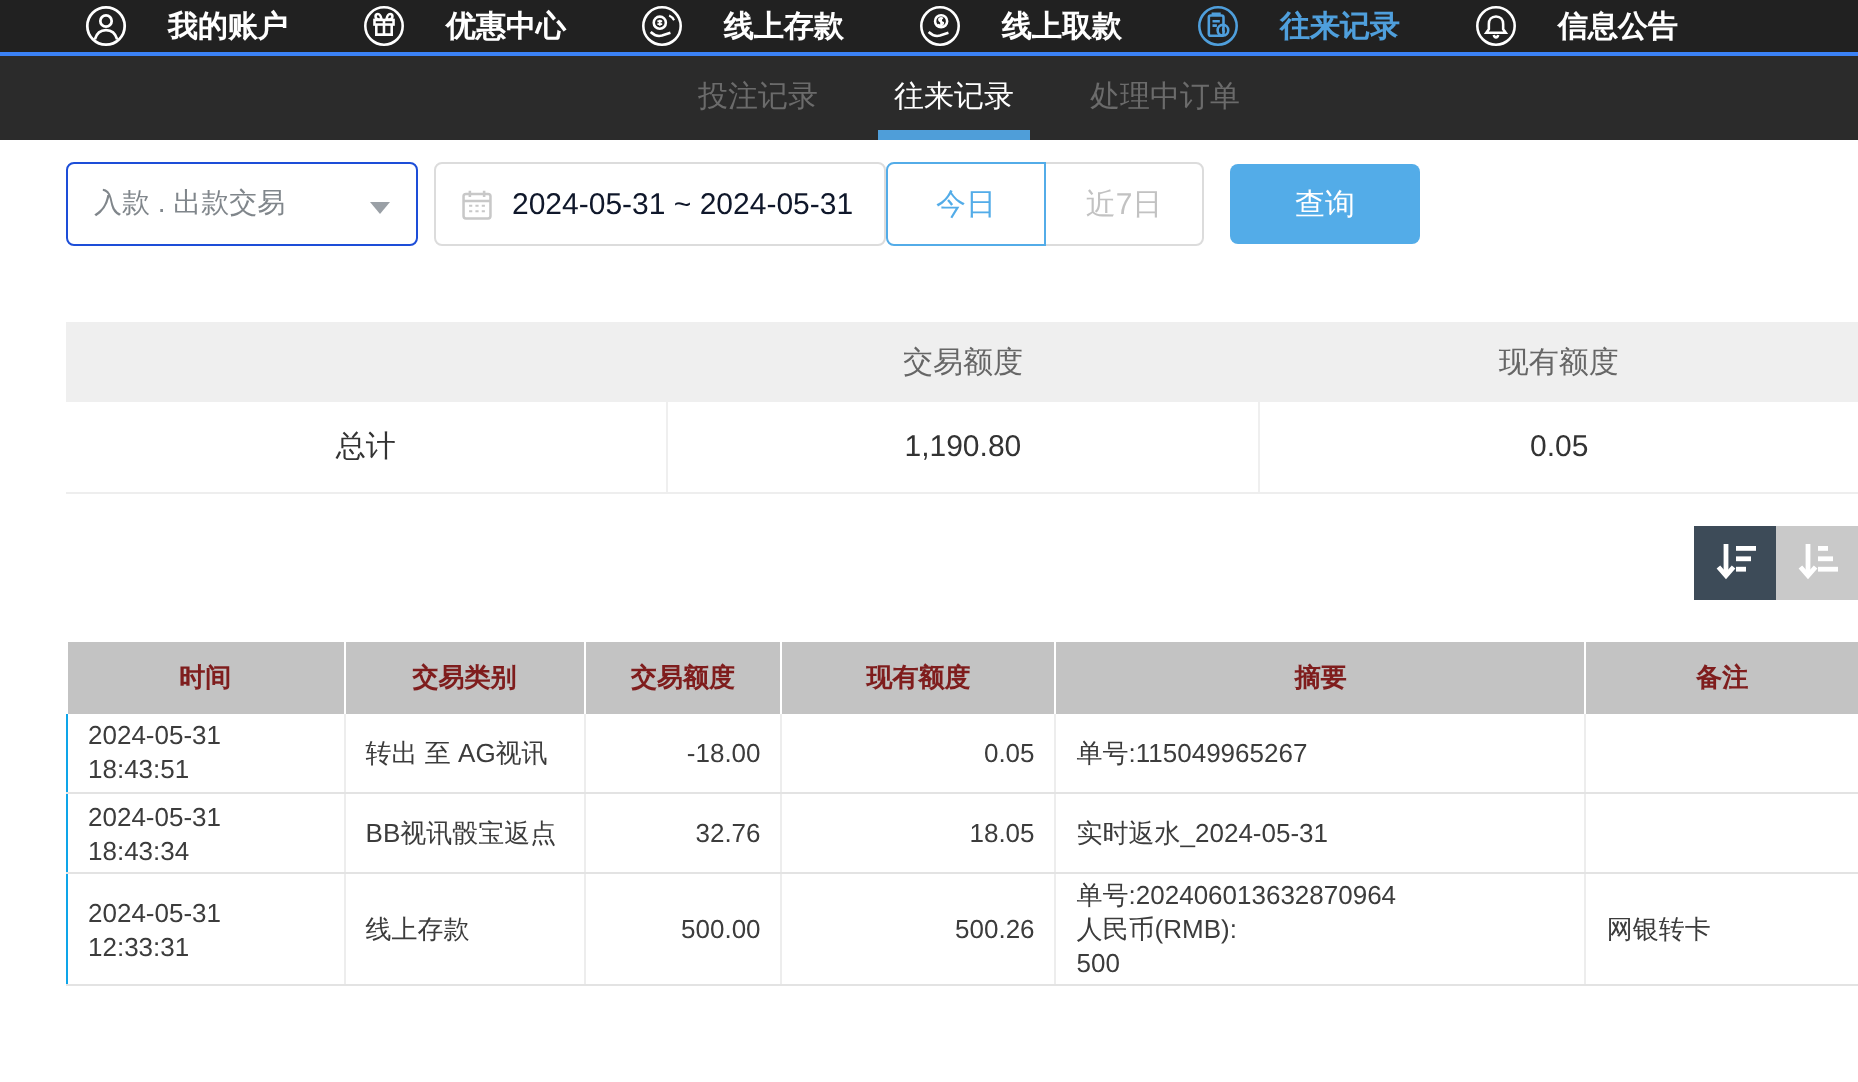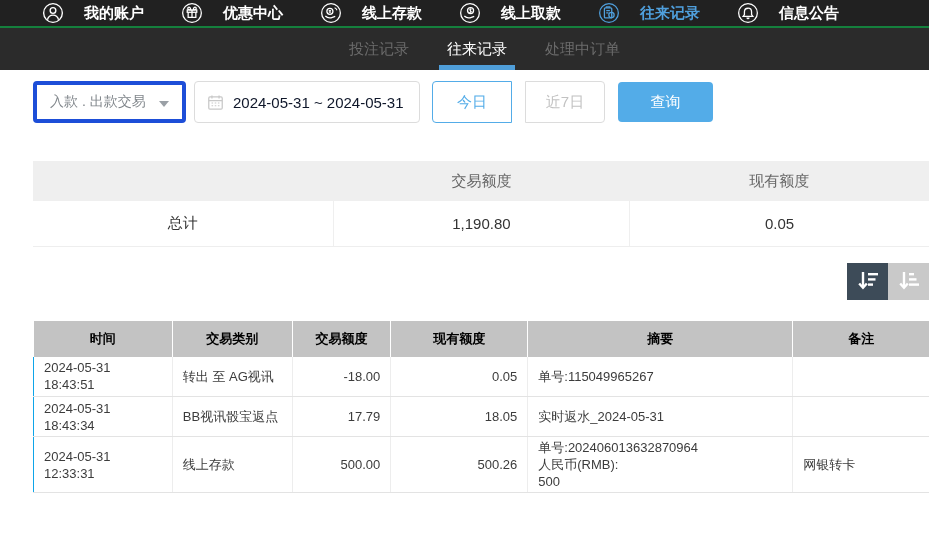--- a/index.html
+++ b/index.html
@@ -9,39 +9,39 @@
   
   .topnav { height:26px; background:#212121; display:flex; align-items:center;
     padding-left:42px; gap:37px; }
   .nav-item { display:flex; align-items:center; gap:20px; color:#fff;
     font-size:15px; font-weight:bold; cursor:pointer; white-space:nowrap; }
   .nav-item.active { color:#4f9fdc; }
   .nav-ic { display:inline-flex; width:22px; height:22px; }
   .nav-ic svg { width:22px; height:22px; }
 
   
-  .tabbar { height:44px; background:#2b2b2b; border-top:2px solid #15803d; }
+  .tabbar { height:44px; background:#2b2b2b; border-top:2px solid #3b82f6; }
   .tabs { display:flex; justify-content:center; margin-left:40px; height:100%; }
   .tab { position:relative; line-height:42px; padding:0 19px; font-size:15px;
     color:#6b6b6b; cursor:pointer; white-space:nowrap; }
   .tab.active { color:#fff; }
   .tab.active::after { content:""; position:absolute; left:11px; right:11px;
     bottom:0; height:5px; background:#4f9ed9; }
 
   
   .content { padding-left:33px; }
 
   .filters { margin-top:11px; display:flex; align-items:center; }
-  .select { width:153px; height:42px; border:4px solid #1d4ed8; border-radius:4px;
+  .select { width:176px; height:42px; border:1px solid #1d4ed8; border-radius:4px;
     display:flex; align-items:center; justify-content:space-between;
     padding:0 13px; font-size:14px; color:#80868b; cursor:pointer; background:#fff; }
   .dateinput { width:226px; height:42px; border:1px solid #dcdcdc; border-radius:4px;
     display:flex; align-items:center; gap:8px; padding:0 11px; font-size:15px;
     color:#0f172a; cursor:pointer; background:#fff; margin-left:8px; white-space:nowrap; }
-  .btngroup { display:flex; margin-left:12px;gap:14px; }
+  .btngroup { display:flex; margin-left:0; }
   .qbtn { width:80px; height:42px; background:#fff; border:1px solid #dcdcdc;
     color:#c2c2c2; font-size:15px; cursor:pointer; margin-left:-1px;
     font-family:inherit; }
   .qbtn:first-child { border-radius:4px 0 0 4px; margin-left:0; }
   .qbtn:last-child { border-radius:0 4px 4px 0; }
   .qbtn.active { border:1px solid #53ace8; color:#53ace8; position:relative; z-index:2; }
   .search { width:95px; height:40px; margin-left:13px; background:#53ace8;
     border:none; border-radius:4px; color:#fff; font-size:15px; cursor:pointer;
     font-family:inherit; }
 
@@ -56,21 +56,21 @@
 
   
   .sortrow { width:896px; margin-top:16px; display:flex; justify-content:flex-end; }
   .sortbtn { width:41px; height:37px; border:none; display:flex; align-items:center;
     justify-content:center; cursor:pointer; padding:0; }
   .sortbtn.desc { background:#3d4b58; }
   .sortbtn.asc { background:#c9c9c9; }
 
   
   .records { width:896px; margin-top:21px; font-size:13px; }
-  .records th { height:36px; background:#c3c3c3; color:#000000; font-weight:bold;
+  .records th { height:36px; background:#c3c3c3; color:#7f1d1d; font-weight:bold;
     text-align:center; border-left:1px solid #fff; }
   .records th:first-child { border-left:none; }
   .records td { height:40px; padding:2px 10px; line-height:17px; color:#3c3c3c;
     background:#fff; border-bottom:1px solid #e3e3e3; vertical-align:middle; }
   .records td + td { border-left:1px solid #ededed; }
   .records td:first-child { border-left:1px solid #0ea5e9; }
   .c-time { padding-left:7px; }
   .c-num { text-align:right; padding-right:12px; }
 </style>
 </head>
@@ -261,21 +261,21 @@
           <td class="c-num">-18.00</td>
           <td class="c-num">0.05</td>
           <td class="c-sum">
             <div>单号:115049965267</div>
           </td>
           <td class="c-rem"></td>
         </tr>
         <tr>
           <td class="c-time">2024-05-31 18:43:34</td>
           <td class="c-type">BB视讯骰宝返点</td>
-          <td class="c-num">17.79</td>
+          <td class="c-num">32.76</td>
           <td class="c-num">18.05</td>
           <td class="c-sum">
             <div>实时返水_2024-05-31</div>
           </td>
           <td class="c-rem"></td>
         </tr>
         <tr>
           <td class="c-time">2024-05-31 12:33:31</td>
           <td class="c-type">线上存款</td>
           <td class="c-num">500.00</td>

